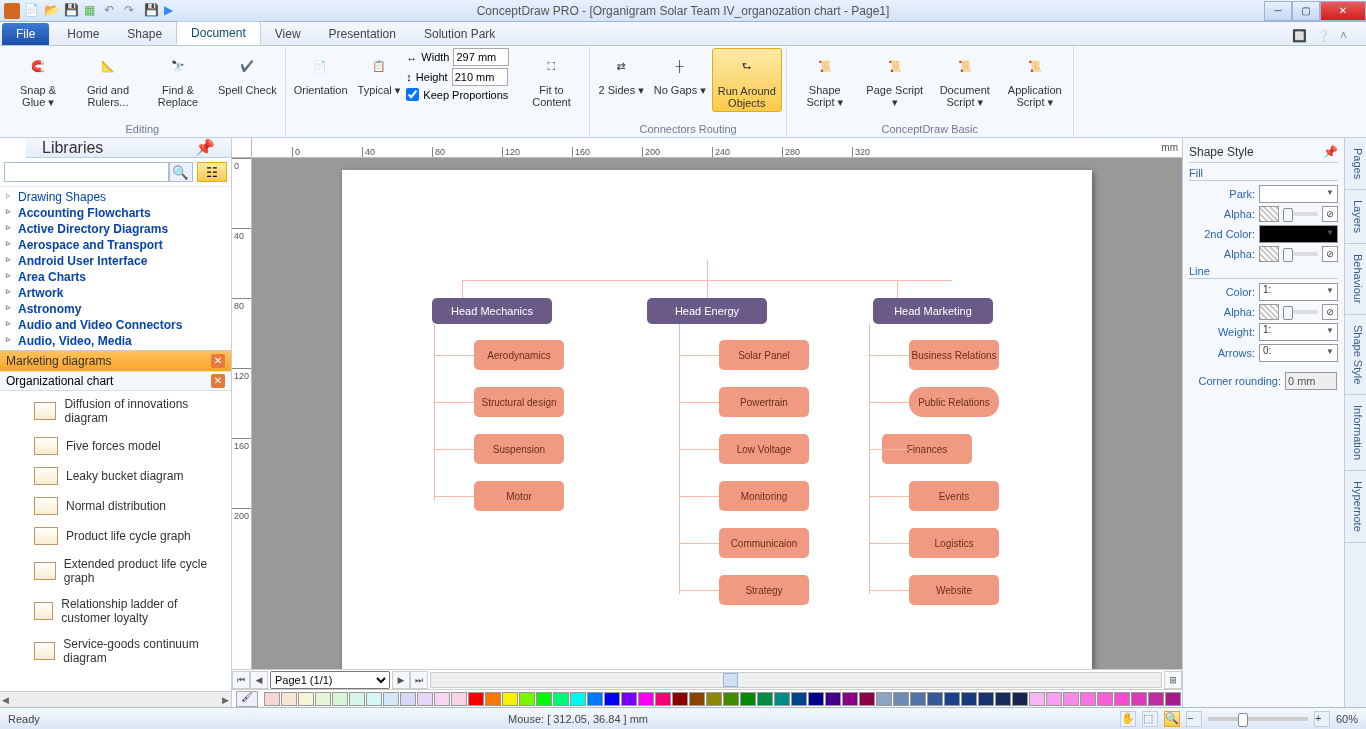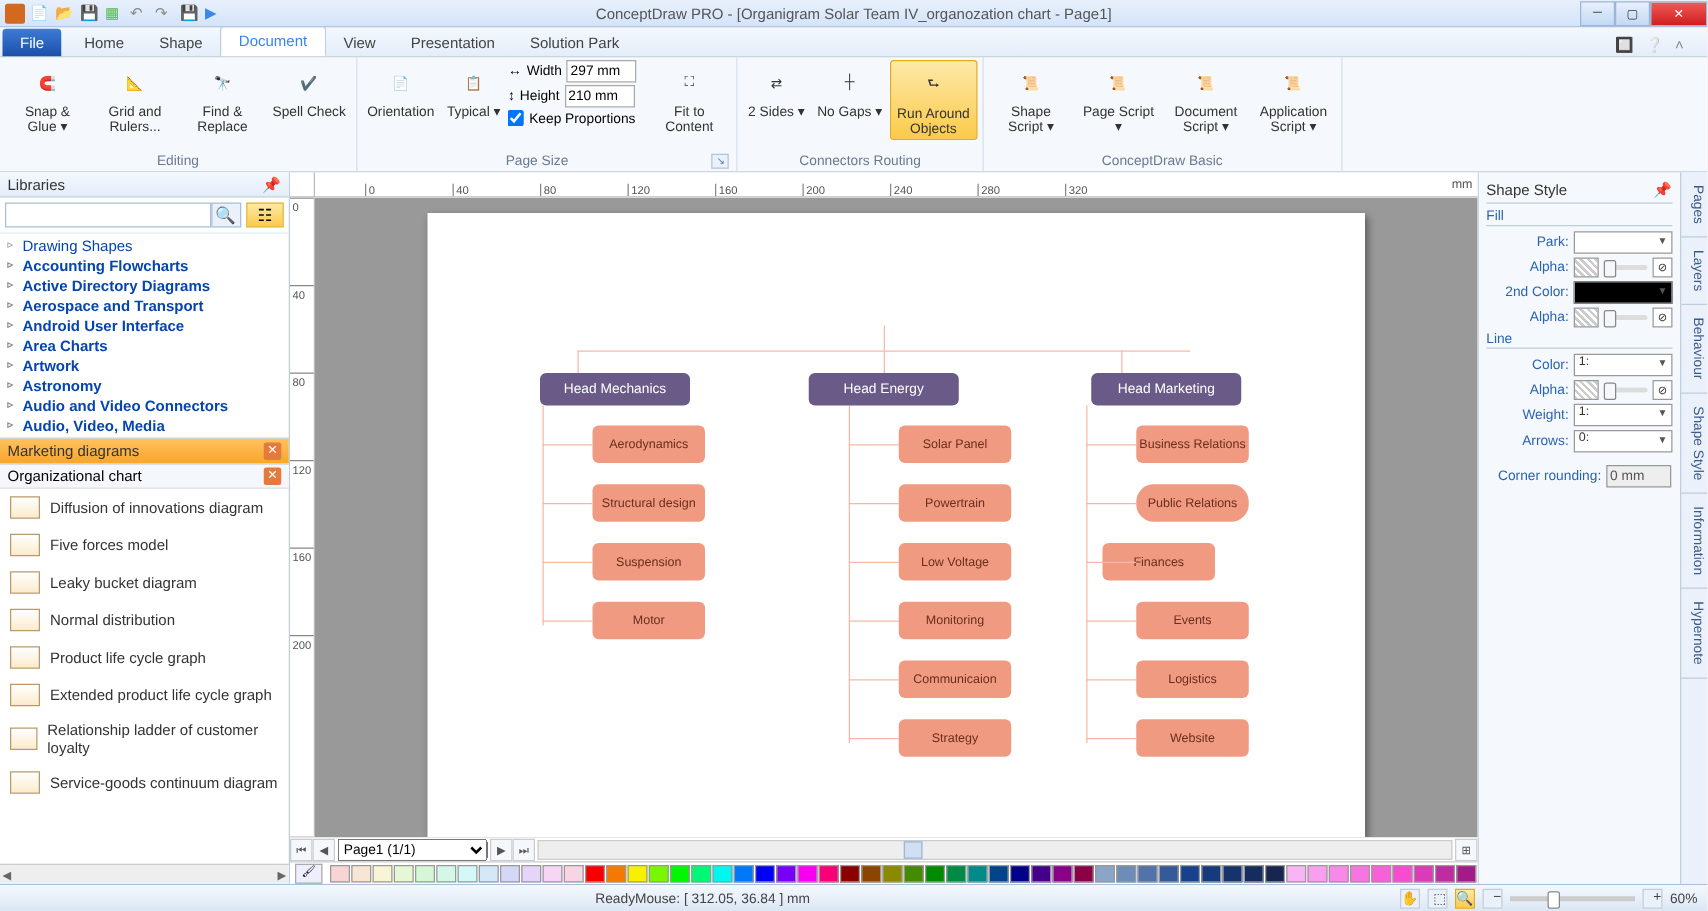--- a/index.html
+++ b/index.html
@@ -12,21 +12,21 @@
 .qat-icon { width: 16px; height: 16px; display: inline-block; }
 .titlebar-title { position: absolute; left: 50%; transform: translateX(-50%); color: #555; font-size: 12px; }
 .window-controls { display: flex; gap: 0; }
 .win-btn { width: 28px; height: 20px; background: linear-gradient(#e8f0fc, #c2d9f3); border: 1px solid #9db5d8; display: flex; align-items: center; justify-content: center; font-size: 10px; color: #333; }
 .win-close { background: linear-gradient(#f05a5a, #d01e1e); color: #fff; width: 46px; }
 
 
 .menu-tabs { height: 24px; background: linear-gradient(#f4f8fd, #e3edfa); display: flex; align-items: flex-end; border-bottom: 1px solid #bcc; padding-left: 2px; }
 .menu-tab { padding: 4px 14px; font-size: 12px; color: #444; cursor: pointer; }
 .menu-tab.file { background: linear-gradient(#3d7bd6, #1b4fa8); color: #fff; border-radius: 3px 3px 0 0; margin-right: 4px; }
-.menu-tab.active { background: #fff; border: 1px solid #c0cddb; border-bottom: 1px solid #fff; border-radius: 3px 3px 0 0; color: #3b82f6; margin-top: 46px; }
+.menu-tab.active { background: #fff; border: 1px solid #c0cddb; border-bottom: 1px solid #fff; border-radius: 3px 3px 0 0; color: #0c4a6e; margin-top: 46px; }
 .menu-right { margin-left: auto; display: flex; gap: 8px; padding-right: 10px; align-items: center; }
 .menu-right span { width: 16px; height: 16px; display:inline-block; }
 
 
 .ribbon { height: 92px; background: #f5f9fe; border-bottom: 1px solid #c0cddb; display: flex; }
 .ribbon-group { border-right: 1px solid #d5e0ee; display: flex; flex-direction: column; padding: 2px 4px 0; }
 .ribbon-group-buttons { flex: 1; display: flex; align-items: flex-start; gap: 2px; }
 .ribbon-btn { display: flex; flex-direction: column; align-items: center; justify-content: flex-start; padding: 2px 4px; text-align: center; font-size: 11px; color: #333; cursor: pointer; min-width: 40px; }
 .ribbon-btn.highlight { background: linear-gradient(#fde9a8, #fbca4a); border: 1px solid #e3ac16; border-radius: 3px; }
 .ribbon-icon { width: 32px; height: 32px; margin-bottom: 2px; display:flex; align-items:center; justify-content:center; }
@@ -36,35 +36,35 @@
 .ps-row { display:flex; align-items:center; gap:4px; font-size:11px;}
 .ps-row input{ width:56px; height:18px; font-size:11px; border:1px solid #aaa; padding:0 2px;}
 .ps-check{ display:flex; align-items:center; gap:4px; font-size:11px;}
 .ribbon-corner-expand{ width:14px; height:12px; border:1px solid #b4c5da; align-self:flex-end; margin:0 2px 2px auto; background:#eaf1fb; font-size:8px; text-align:center; line-height:10px; color:#5a79a5;}
 
 
 .main { display: flex; height: 569px; }
 
 
 .left-panel { width: 259px; border-right: 1px solid #c0cddb; display: flex; flex-direction: column; background: #fff; }
-.panel-header { height: 20px; background: linear-gradient(#f4f8fd,#e3edfa); border-bottom: 1px solid #c0cddb; display: flex; align-items: center; padding: 0 6px; font-size: 12px; color: #333; justify-content:space-between;}
+.panel-header { height: 20px; background: linear-gradient(#f4f8fd,#e3edfa); border-bottom: 1px solid #c0cddb; display: flex; align-items: center; padding: 0 16px; font-size: 16px; color: #333; justify-content:space-between;margin-left:26px;}
 .panel-search { display: flex; padding: 4px; gap: 0; border-bottom:1px solid #e3edfa;}
 .panel-search input { flex: 1; height: 20px; border: 1px solid #a9bfd8; padding: 0 4px; font-size:12px;}
 .panel-search button { width: 24px; height: 20px; border: 1px solid #a9bfd8; background: #eaf1fb; }
 .panel-search .view-toggle { width: 30px; height:20px; border:1px solid #e3ac16; background:linear-gradient(#fde9a8,#fbca4a); margin-left:4px;}
 .lib-tree { flex: 0 0 164px; overflow: hidden; border-bottom: 1px solid #ccc; position:relative;}
 .lib-tree-inner { padding: 2px 0; height:164px; overflow-y:auto;}
 .lib-item { padding: 1px 4px 1px 18px; font-size: 12px; color: #0645ad; cursor:pointer; position:relative;}
 .lib-item::before { content:'▹'; position:absolute; left:6px; color:#888; font-size:9px;}
 .lib-item.bold { font-weight: bold; }
 .lib-section-header { height: 20px; display: flex; align-items: center; justify-content: space-between; padding: 0 6px; font-size: 12px;}
 .lib-section-header.orange { background: linear-gradient(#ffc15e, #f8a52a); color:#333;}
 .lib-section-header.plain { background: #f4f8fd; border-top:1px solid #ddd; border-bottom:1px solid #ddd;}
 .sec-close{ width:14px; height:14px; background:#e57a3f; color:#fff; font-size:10px; text-align:center; line-height:14px; border-radius:2px;}
-.diagram-list { flex: 1; overflow-y: auto; }
+.diagram-list { flex: 1; overflow-y: auto; padding-left: 26px; }
 .diagram-item { display: flex; align-items: center; gap: 8px; padding: 6px 8px; font-size: 12px; color: #333; cursor:pointer;}
 .diagram-thumb { width: 24px; height: 18px; border: 1px solid #b89a6a; background: linear-gradient(#fff,#fbebcc);}
 .left-scrollbar{ height:16px; background:#eee; border-top:1px solid #ccc; display:flex; justify-content:space-between; align-items:center; padding:0 2px;}
 .left-scrollbar span{font-size:9px; color:#666;}
 
 
 .center { flex: 1; display: flex; flex-direction: column; background: #e6e6e6; position:relative;}
 .ruler-h { height: 20px; background: #fff; border-bottom: 1px solid #bbb; position:relative; overflow:hidden; font-size:9px; color:#555; display:flex; align-items:flex-end;}
 .ruler-h .unit{ position:absolute; right:4px; top:4px; font-size:10px;}
 .ruler-h .tick{ display:inline-block; width:70px; border-left:1px solid #888; height:10px; text-align:left; padding-left:2px;}
@@ -105,21 +105,21 @@
 .ss-dropdown{ flex:1; height:18px; border:1px solid #999; background:#fff; position:relative;}
 .ss-dropdown::after{content:'▼'; position:absolute; right:3px; top:2px; font-size:8px; color:#555;}
 .ss-dropdown.black{ background:#000;}
 .ss-pattern{ width:20px; height:16px; border:1px solid #999; background:repeating-linear-gradient(45deg,#ccc,#ccc 2px,#fff 2px,#fff 4px);}
 .ss-slider{ flex:1; height:4px; background:#ddd; position:relative; border-radius:2px;}
 .ss-slider::after{content:''; position:absolute; left:0; top:-4px; width:8px; height:12px; background:#f4f8fd; border:1px solid #888; border-radius:2px;}
 .ss-reset{ width:16px; height:16px; border:1px solid #999; background:#fff; font-size:9px; text-align:center; line-height:14px;}
 .ss-input{ width:52px; height:18px; border:1px solid #999; background:#eee; font-size:11px; padding:0 2px;}
 
 
-.statusbar{ height:22px; background:linear-gradient(#f4f8fd,#dbe7f5); border-top:1px solid #a9bfd8; display:flex; align-items:center; font-size:11px; color:#444; padding:0 8px;text-align:right;}
+.statusbar{ height:22px; background:linear-gradient(#f4f8fd,#dbe7f5); border-top:1px solid #a9bfd8; display:flex; align-items:center; font-size:11px; color:#444; padding:0 8px;}
 .statusbar .sb-left{ width:500px;}
 .statusbar .sb-mouse{ flex:0 0 auto;}
 .statusbar .sb-right{ margin-left:auto; display:flex; align-items:center; gap:6px;}
 .sb-icon{ width:16px; height:16px; border:1px solid #c0cddb; background:#eaf1fb;}
 .sb-icon.hl{ background:linear-gradient(#fde9a8,#fbca4a); border-color:#e3ac16;}
 .zoom-slider{ width:100px; height:4px; background:#ccc; position:relative;}
 .zoom-slider::after{content:''; position:absolute; left:30%; top:-4px; width:8px; height:12px; background:#fff; border:1px solid #888; border-radius:2px;}
 
 ::-webkit-scrollbar{width:16px;height:16px;}
 ::-webkit-scrollbar-track{background:#eee;}
@@ -216,24 +216,20 @@
             <input type="checkbox" checked="" style="">
             <span>Keep Proportions</span>
           </div>
       </div>
       <div class="ribbon-btn">
           <div class="ribbon-icon">⛶</div>
           <div class="ribbon-label">Fit to
 Content</div>
         </div>
     </div>
-    <div style="display:flex;">
-        <div class="ribbon-group-title" style="flex:1">Page Size</div>
-        <div class="ribbon-corner-expand">↘</div>
-      </div>
   </div>
 
   <div class="ribbon-group">
     <div class="ribbon-group-buttons">
       <div class="ribbon-btn">
           <div class="ribbon-icon">⇄</div>
           <div class="ribbon-label">2 Sides
 ▾</div>
         </div>
       <div class="ribbon-btn">

